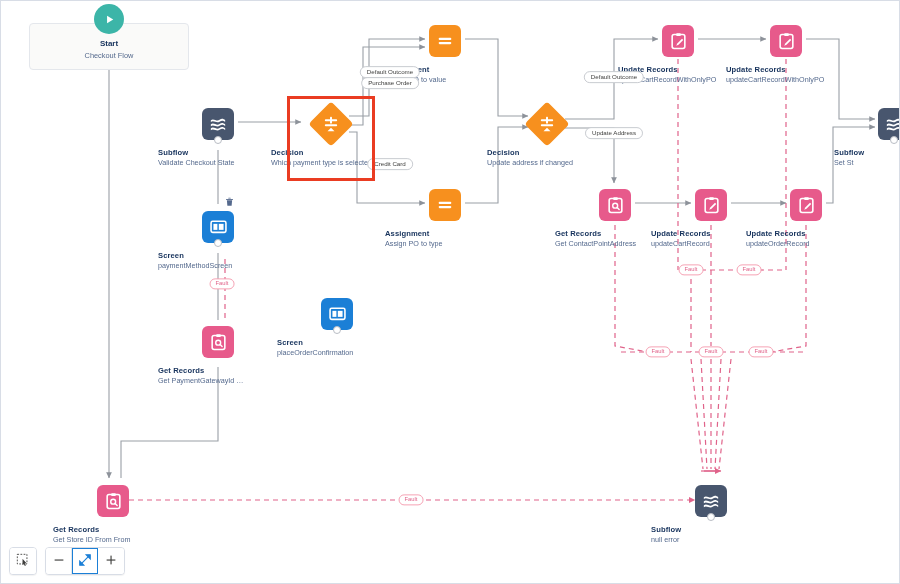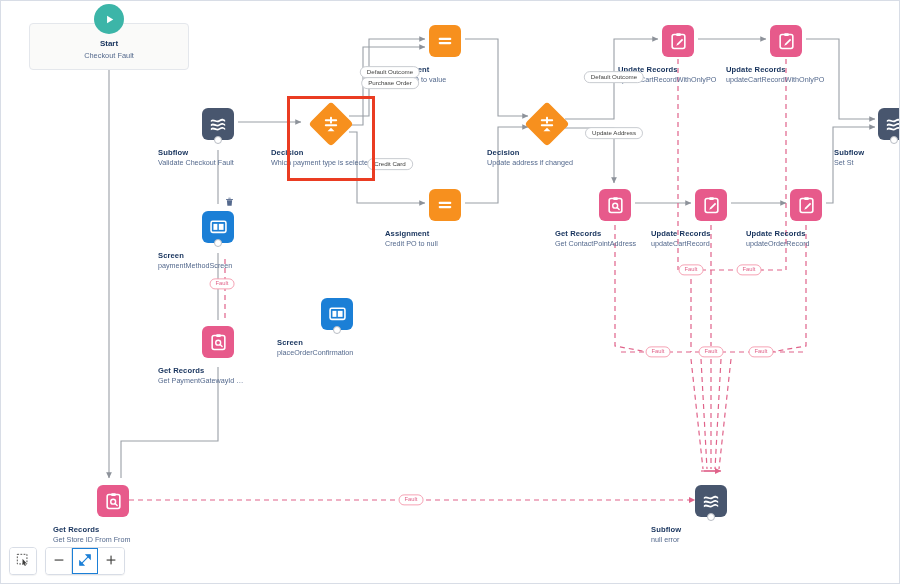--- a/index.html
+++ b/index.html
@@ -260,40 +260,40 @@
       </g>
     </svg>
 
     <div class="start-box" style="left:28px; top:22px;">
       <div class="start-circle">
         <svg width="13" height="13" viewBox="0 0 16 16" aria-hidden="true">
             <polygon points="5,3.3 12.6,8 5,12.7" fill="#ffffff"></polygon>
           </svg>
       </div>
       <div class="start-title">Start</div>
-      <div class="start-sub">Checkout Fault</div>
+      <div class="start-sub">Checkout Flow</div>
     </div>
 
     <div id="node-layer">
         <div class="node" style="left: 217px; top: 101px;">
           <div class="shape-wrap" style="position: relative;">
             <div class="sq slate">
               <span style="display: flex;">
                 <svg width="20" height="20" viewBox="0 0 24 24" aria-hidden="true">
                   <path d="M3.4,7.4 C7,4.6 10.2,9.6 13.8,7 C17,4.7 18.6,6.2 20.6,7.2 L20.6,9.4 C18.4,8.3 17,7.1 13.9,9.2 C10.2,11.7 7,7 3.4,9.6 z" fill="#fff"></path>
                   <path d="M3.4,12.4 C7,9.6 10.2,14.6 13.8,12 C17,9.7 18.6,11.2 20.6,12.2 L20.6,14.4 C18.4,13.3 17,12.1 13.9,14.2 C10.2,16.7 7,12 3.4,14.6 z" fill="#fff"></path>
                   <path d="M3.4,17.2 C7,14.4 10.2,19.4 13.8,16.8 C17,14.5 18.6,16 20.6,17 L20.6,19.2 C18.4,18.1 17,16.9 13.9,19 C10.2,21.5 7,16.8 3.4,19.4 z" fill="#fff"></path>
                 </svg>
               </span>
               <span class="stub"></span>
             </div>
           </div>
           <div class="labels">
             <div class="ntype">Subflow</div>
-            <div class="nname">Validate Checkout Fault</div>
+            <div class="nname">Validate Checkout State</div>
           </div>
         </div>
         <div class="node" style="left: 330px; top: 101px;">
           <div class="shape-wrap" style="position: relative;">
             <div class="diamond">
               <div class="dg">
                 <svg width="20" height="20" viewBox="0 0 24 24" aria-hidden="true">
                   <rect x="4.6" y="6.4" width="14.8" height="2.2" rx="1.1" fill="#fff"></rect>
                   <rect x="10.8" y="3.4" width="2.4" height="8" rx="1" fill="#fff"></rect>
                   <rect x="4.6" y="12.4" width="14.8" height="2.2" rx="1.1" fill="#fff"></rect>
@@ -329,21 +329,21 @@
               <span style="display: flex;">
                 <svg width="20" height="20" viewBox="0 0 24 24" aria-hidden="true">
                   <rect x="4.4" y="8.2" width="15.2" height="2.6" rx="1.3" fill="#fff"></rect>
                   <rect x="4.4" y="13.2" width="15.2" height="2.6" rx="1.3" fill="#fff"></rect>
                 </svg>
               </span>
             </div>
           </div>
           <div class="labels">
             <div class="ntype">Assignment</div>
-            <div class="nname">Credit PO to null</div>
+            <div class="nname">Assign PO to type</div>
           </div>
         </div>
         <div class="node" style="left: 546px; top: 101px;">
           <div class="shape-wrap" style="position: relative;">
             <div class="diamond">
               <div class="dg">
                 <svg width="20" height="20" viewBox="0 0 24 24" aria-hidden="true">
                   <rect x="4.6" y="6.4" width="14.8" height="2.2" rx="1.1" fill="#fff"></rect>
                   <rect x="10.8" y="3.4" width="2.4" height="8" rx="1" fill="#fff"></rect>
                   <rect x="4.6" y="12.4" width="14.8" height="2.2" rx="1.1" fill="#fff"></rect>

